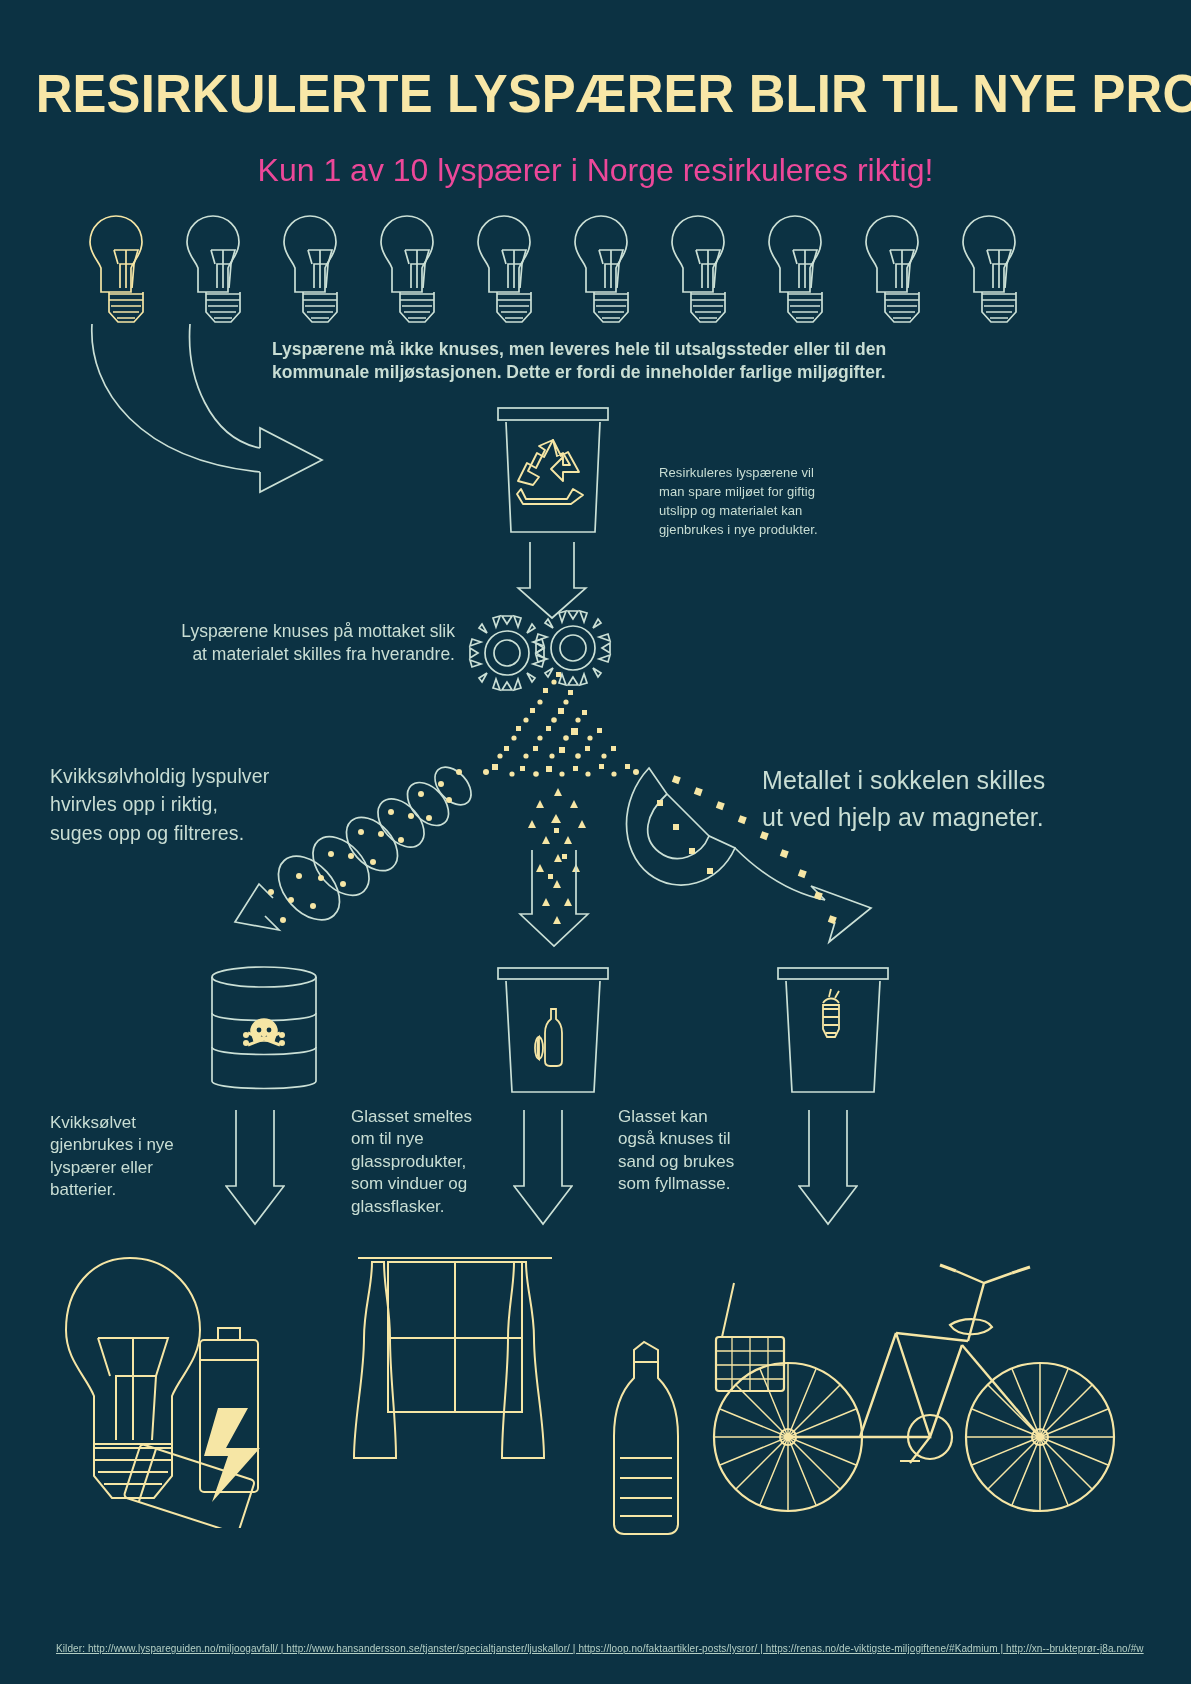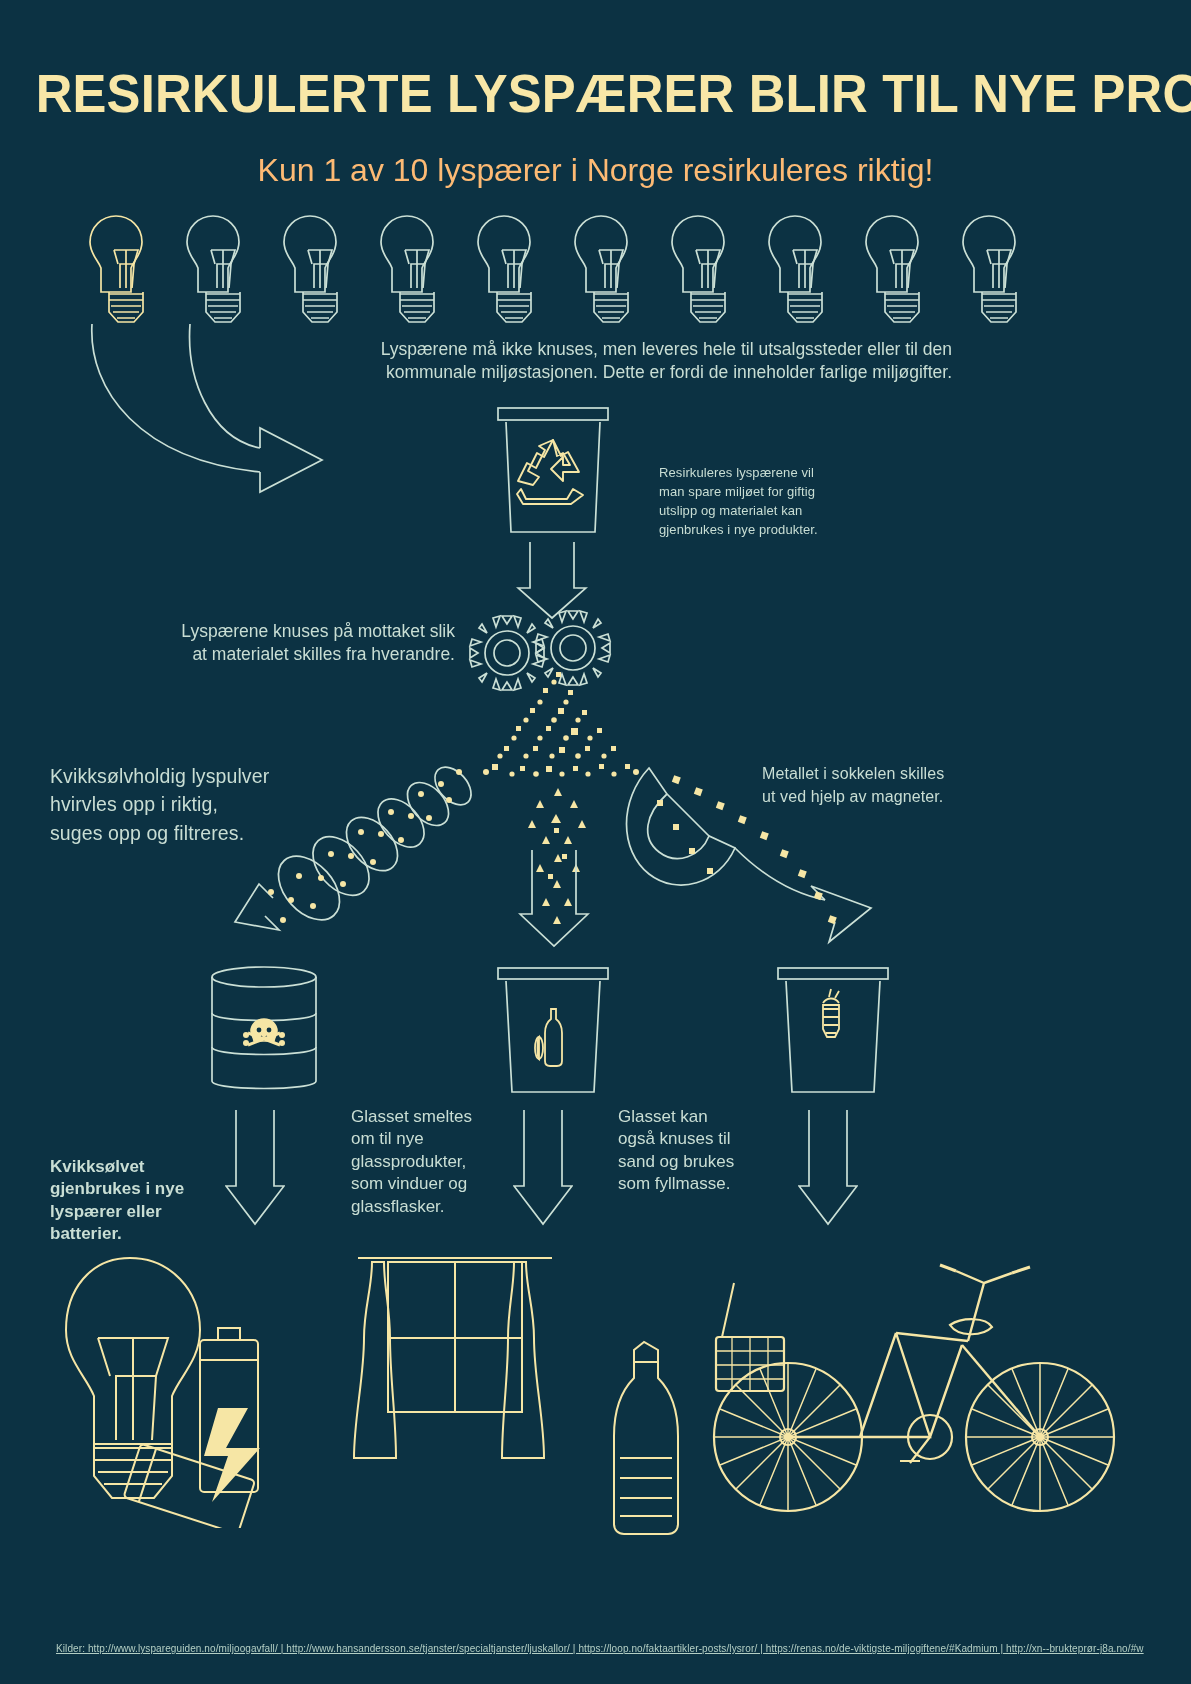--- a/index.html
+++ b/index.html
@@ -24,21 +24,21 @@
     letter-spacing:0.2px;
     color:#f8e7a7;
     transform:scaleX(0.94);
     white-space:nowrap;
   }
   #poster-subtitle{
     left:0; right:0; top:152px;
     text-align:center;
     font-size:32px;
     font-weight:400;
-    color:#fdba74;
+    color:#ec4899;
     white-space:nowrap;
   }
 
   
   .txt { font-size:17.5px; line-height:1.30; color:#c9ded4; white-space:pre-line; }
   .txt-geo { font-size:19px; line-height:1.45; color:#c9ded4; white-space:pre-line; letter-spacing:.1px;}
   .txt-sm { font-size:17px; line-height:1.32; color:#c9ded4; white-space:pre-line; }
 
   
   #bulb-row{ left:86px; top:214px; width:1020px; height:112px; }
@@ -98,21 +98,21 @@
         </g>
       <g>
           <use href="#bulbg" x="776" y="0" stroke="#cbe0d6"></use>
         </g>
       <g>
           <use href="#bulbg" x="873" y="0" stroke="#cbe0d6"></use>
         </g>
     </svg>
   </div>
 
-  <div class="abs txt" style="left:272px; top:338px; width:680px; text-align:right; font-size:17.5px;">Lyspærene må ikke knuses, men leveres hele til utsalgssteder eller til den
+  <div class="abs txt" style="left:272px; top:338px; width:680px; text-align:left; font-size:17.5px;font-weight:bold;">Lyspærene må ikke knuses, men leveres hele til utsalgssteder eller til den
 kommunale miljøstasjonen. Dette er fordi de inneholder farlige miljøgifter.</div>
 
   <svg class="abs" style="left:70px; top:320px;" width="430" height="210" viewBox="0 0 430 210">
     <path class="line" stroke-width="1.7" d="M22 4 C18 70 70 140 190 152"></path>
     <path class="line" stroke-width="1.7" d="M120 4 C116 58 140 118 190 128"></path>
     <path class="line" stroke-width="1.7" d="M190 128 L190 108 L252 140 L190 172 L190 152"></path>
   </svg>
 
   <svg class="abs" style="left:493px; top:405px;" width="120" height="130" viewBox="0 0 120 130">
     <rect class="line" stroke-width="1.7" x="5" y="3" width="110" height="12"></rect>
@@ -245,21 +245,21 @@
       <rect x="84" y="160" width="5" height="5"></rect>
       <rect x="92" y="186" width="5" height="5"></rect>
       <rect x="78" y="206" width="5" height="5"></rect>
     </g>
   </svg>
 
   <div class="abs txt-geo" style="left:50px; top:762px; width:330px; font-size:19.5px; line-height:1.46;">Kvikksølvholdig lyspulver
 hvirvles opp i riktig,
 suges opp og filtreres.</div>
 
-  <div class="abs txt-geo" style="left:762px; top:762px; width:340px; font-size:16px; line-height:1.46;">Metallet i sokkelen skilles
+  <div class="abs txt-geo" style="left:762px; top:762px; width:340px; font-size:25px; line-height:1.46;">Metallet i sokkelen skilles
 ut ved hjelp av magneter.</div>
 
   <svg class="abs" style="left:225px; top:760px;" width="260" height="185" viewBox="0 0 260 185">
     <g class="line" stroke-width="1.7">
       <ellipse cx="228" cy="26" rx="14" ry="22" transform="rotate(-42 228 26)"></ellipse>
       <ellipse cx="203" cy="44" rx="16" ry="25" transform="rotate(-42 203 44)"></ellipse>
       <ellipse cx="176" cy="63" rx="18" ry="28" transform="rotate(-42 176 63)"></ellipse>
       <ellipse cx="147" cy="84" rx="20" ry="31" transform="rotate(-42 147 84)"></ellipse>
       <ellipse cx="116" cy="106" rx="22" ry="34" transform="rotate(-42 116 106)"></ellipse>
       <ellipse cx="84" cy="128" rx="24" ry="37" transform="rotate(-42 84 128)"></ellipse>
@@ -365,21 +365,21 @@
   <svg class="abs" style="left:225px; top:1108px;" width="60" height="120" viewBox="0 0 60 120">
     <path class="line" stroke-width="1.7" d="M11 2 L11 78 L1 78 L30 116 L59 78 L49 78 L49 2"></path>
   </svg>
   <svg class="abs" style="left:513px; top:1108px;" width="60" height="120" viewBox="0 0 60 120">
     <path class="line" stroke-width="1.7" d="M11 2 L11 78 L1 78 L30 116 L59 78 L49 78 L49 2"></path>
   </svg>
   <svg class="abs" style="left:798px; top:1108px;" width="60" height="120" viewBox="0 0 60 120">
     <path class="line" stroke-width="1.7" d="M11 2 L11 78 L1 78 L30 116 L59 78 L49 78 L49 2"></path>
   </svg>
 
-  <div class="abs txt-sm" style="left:50px;  top:1156px; width:180px;font-weight:bold;">Kvikksølvet
+  <div class="abs txt-sm" style="left:50px;  top:1112px; width:180px;">Kvikksølvet
 gjenbrukes i nye
 lyspærer eller
 batterier.</div>
   <div class="abs txt-sm" style="left:351px; top:1106px; width:175px;">Glasset smeltes
 om til nye
 glassprodukter,
 som vinduer og
 glassflasker.</div>
   <div class="abs txt-sm" style="left:618px; top:1106px; width:175px;">Glasset kan
 også knuses til

